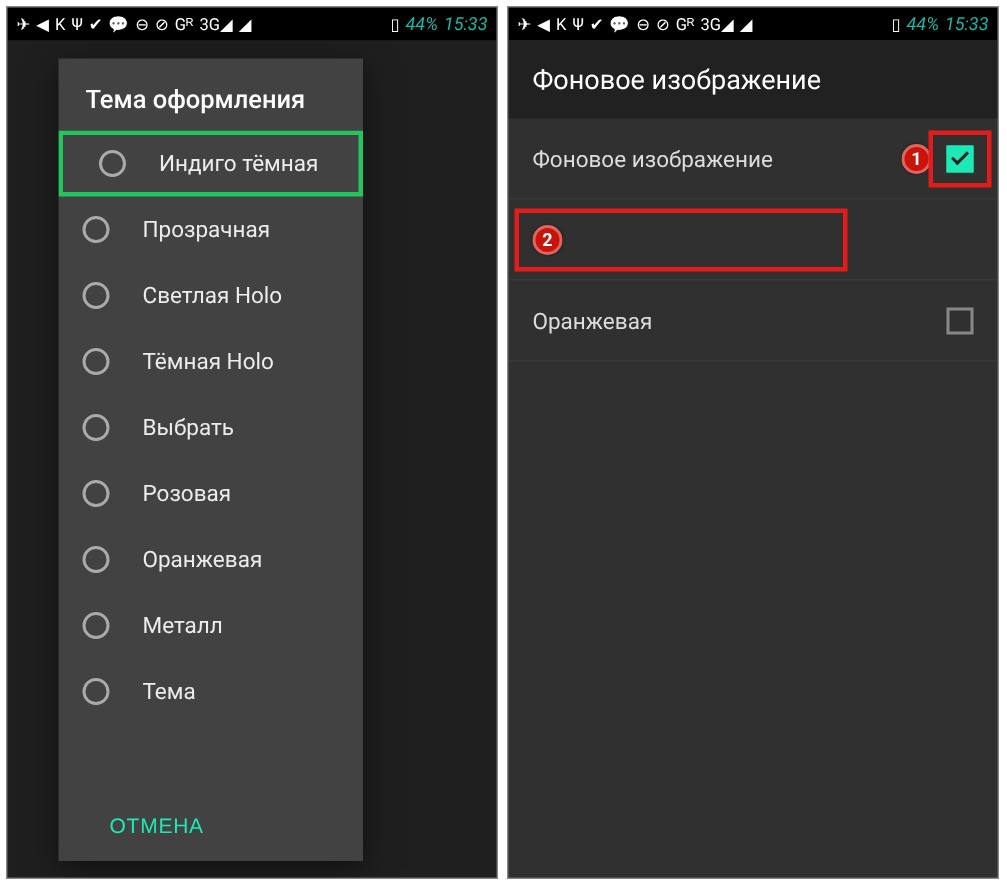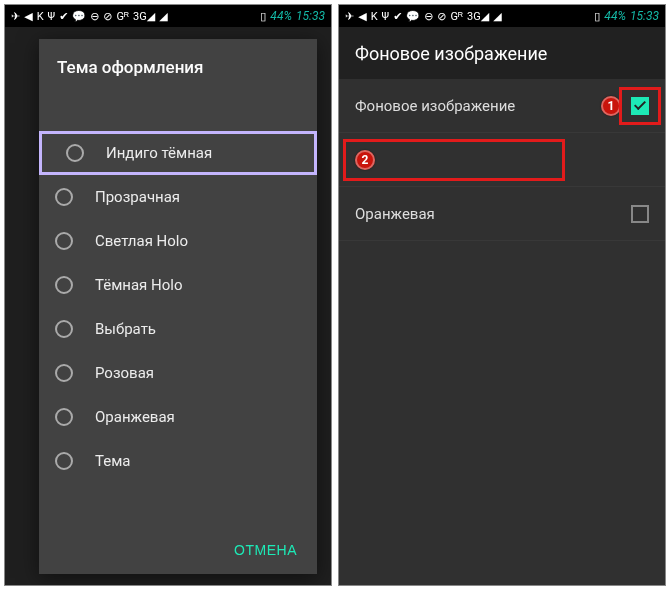--- a/index.html
+++ b/index.html
@@ -39,27 +39,26 @@
   
   .dialog-backdrop {
     position: absolute;
     top: 22px; left: 0; right: 0; bottom: 0;
     background: #1f1f1f;
   }
   .dialog {
     position: absolute;
     top: 34px;
     left: 34px;
-    width: 278px;
+    width: 203px;
     height: 535px;
     background: #424242;
     box-shadow: 0 4px 20px rgba(0,0,0,.5);
     display: flex;
     flex-direction: column;
-    gap: 44px;
   }
   .dialog-title {
     color: #fcfcfc;
     font-size: 17px;
     font-weight: 500;
     padding: 18px 18px 10px 18px;
   }
   .options {
     flex: 1;
     overflow: hidden;
@@ -87,27 +86,26 @@
     background: #1de9b6;
     border-radius: 50%;
     display: none;
   }
   .radio-outer.selected .radio-inner { display: block; }
   .radio-label {
     color: #ececec;
     font-size: 15px;
   }
   .highlight-red {
-    border: 3px solid #c4b5fd;
+    border: 3px solid #22c55e;
     padding-left: 24px;
   }
   .dialog-actions {
     display: flex;
-    justify-content: flex-end;
-    padding: 8px 10px;
+    padding: 8px 24px;
   }
   .cancel-btn {
     color: #1de9b6;
     font-size: 14px;
     font-weight: 500;
     letter-spacing: .5px;
     background: none;
     border: none;
     padding: 8px 10px;
     cursor: pointer;
@@ -245,20 +243,24 @@
         <div class="radio-row">
           <div class="radio-outer"></div>
           <span class="radio-label">Розовая</span>
         </div>
         <div class="radio-row">
           <div class="radio-outer"></div>
           <span class="radio-label">Оранжевая</span>
         </div>
         <div class="radio-row">
           <div class="radio-outer"></div>
+          <span class="radio-label">Металл</span>
+        </div>
+        <div class="radio-row">
+          <div class="radio-outer"></div>
           <span class="radio-label">Тема</span>
         </div>
       </div>
     <div class="dialog-actions">
       <button class="cancel-btn">ОТМЕНА</button>
     </div>
   </div>
 </div>
 
 <div class="phone">

